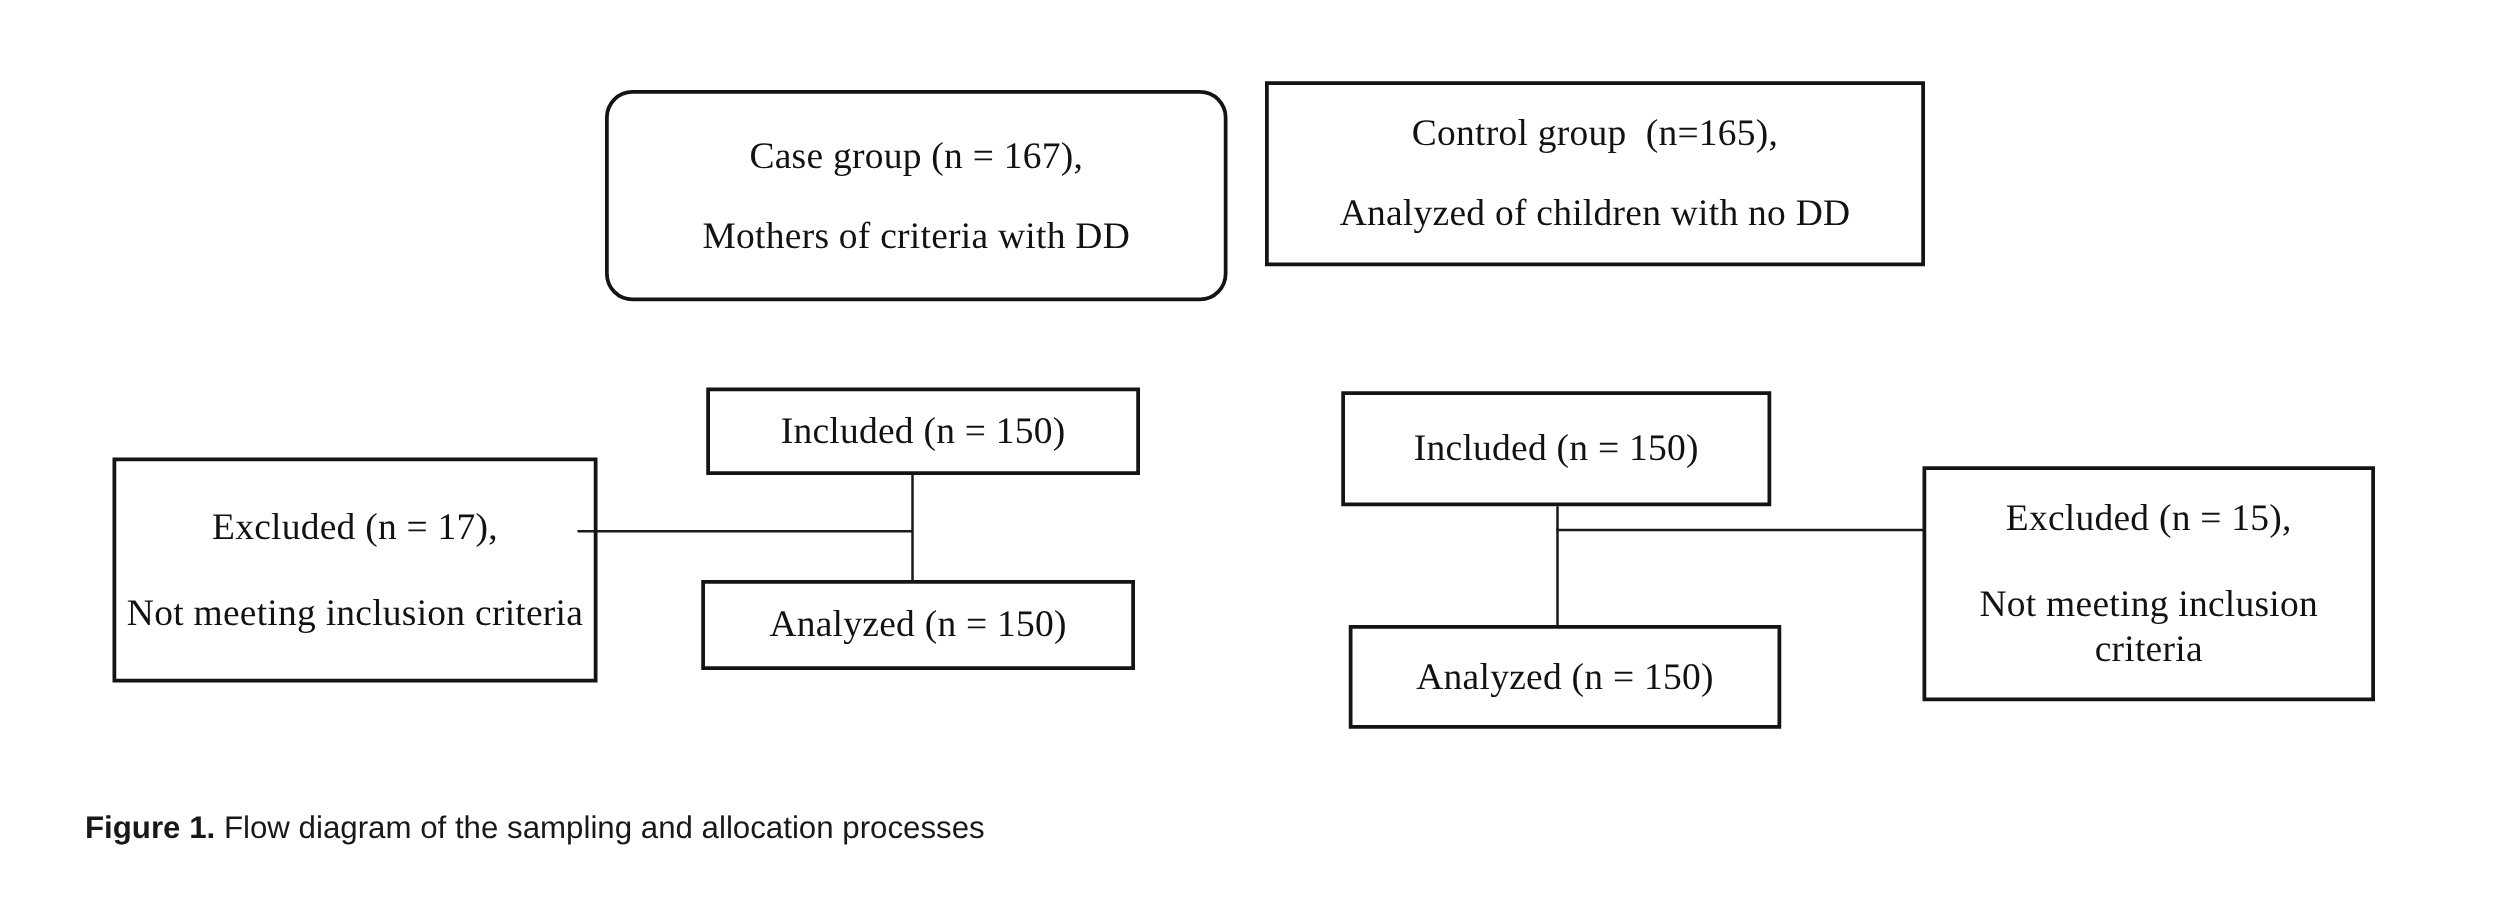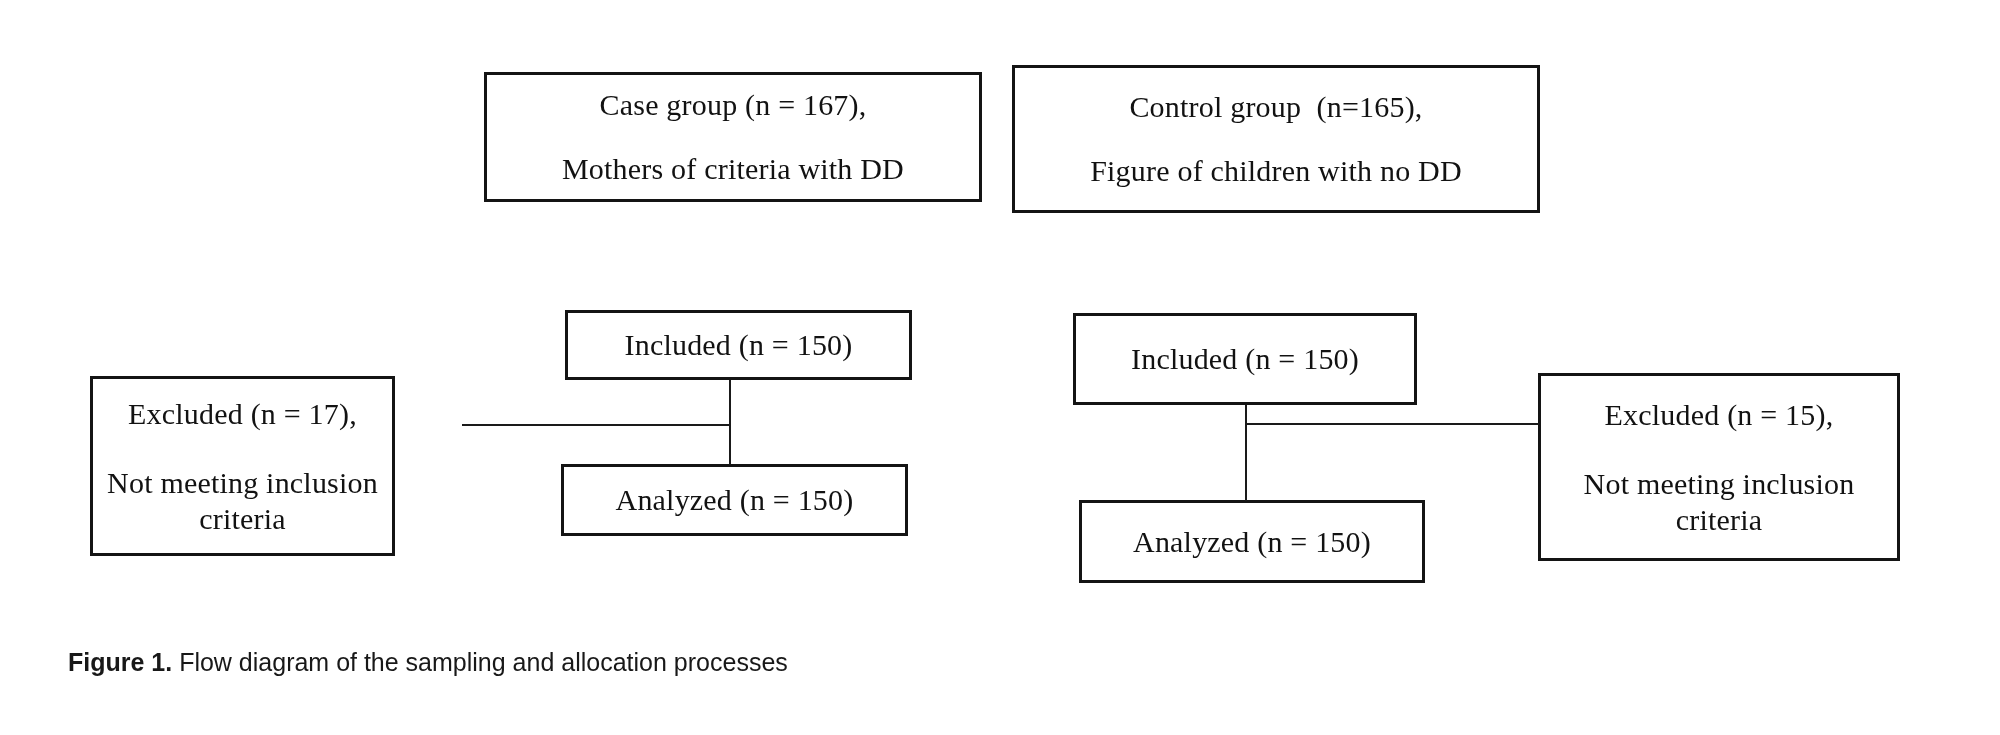--- a/index.html
+++ b/index.html
@@ -37,27 +37,27 @@
   }
   .node-line + .node-line {
     margin-top: 34px;
   }
   .node-box.wrapline .node-line {
     white-space: normal;
     line-height: 1.18;
   }
 
   
-  #box-case      { left: 484px;  top: 72px;  width: 498px; height: 130px; }
+  #box-case      { left: 484px;  top: 72px;  width: 498px; height: 169px; border-radius: 22px; }
   #box-control   { left: 1012px; top: 65px;  width: 528px; height: 148px; }
 
   
   #box-included-left { left: 565px; top: 310px; width: 347px; height: 70px; }
   #box-analyzed-left { left: 561px; top: 464px; width: 347px; height: 72px; }
-  #box-excluded-left { left: 90px;  top: 376px; width: 305px; height: 180px; }
+  #box-excluded-left { left: 90px;  top: 366px; width: 388px; height: 180px; }
 
   
   #box-included-right { left: 1073px; top: 313px; width: 344px; height: 92px; }
   #box-analyzed-right { left: 1079px; top: 500px; width: 346px; height: 83px; }
   #box-excluded-right { left: 1538px; top: 373px; width: 362px; height: 188px; align-items: center; }
 
   
   .connector {
     position: absolute;
     background: #1a1a1a;
@@ -91,21 +91,21 @@
 
 <div id="figure-root">
 
   <div class="node-box" id="box-case">
     <span class="node-line">Case group (n = 167),</span>
     <span class="node-line">Mothers of criteria with DD</span>
   </div>
 
   <div class="node-box" id="box-control">
     <span class="node-line">Control group  (n=165),</span>
-    <span class="node-line">Figure of children with no DD</span>
+    <span class="node-line">Analyzed of children with no DD</span>
   </div>
 
   <div class="node-box" id="box-included-left">
     <span class="node-line">Included (n = 150)</span>
   </div>
 
   <div class="node-box" id="box-analyzed-left">
     <span class="node-line">Analyzed (n = 150)</span>
   </div>
 

